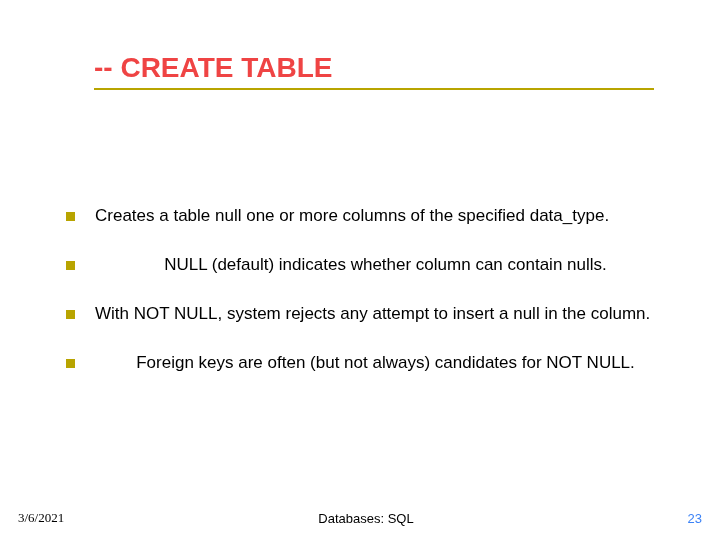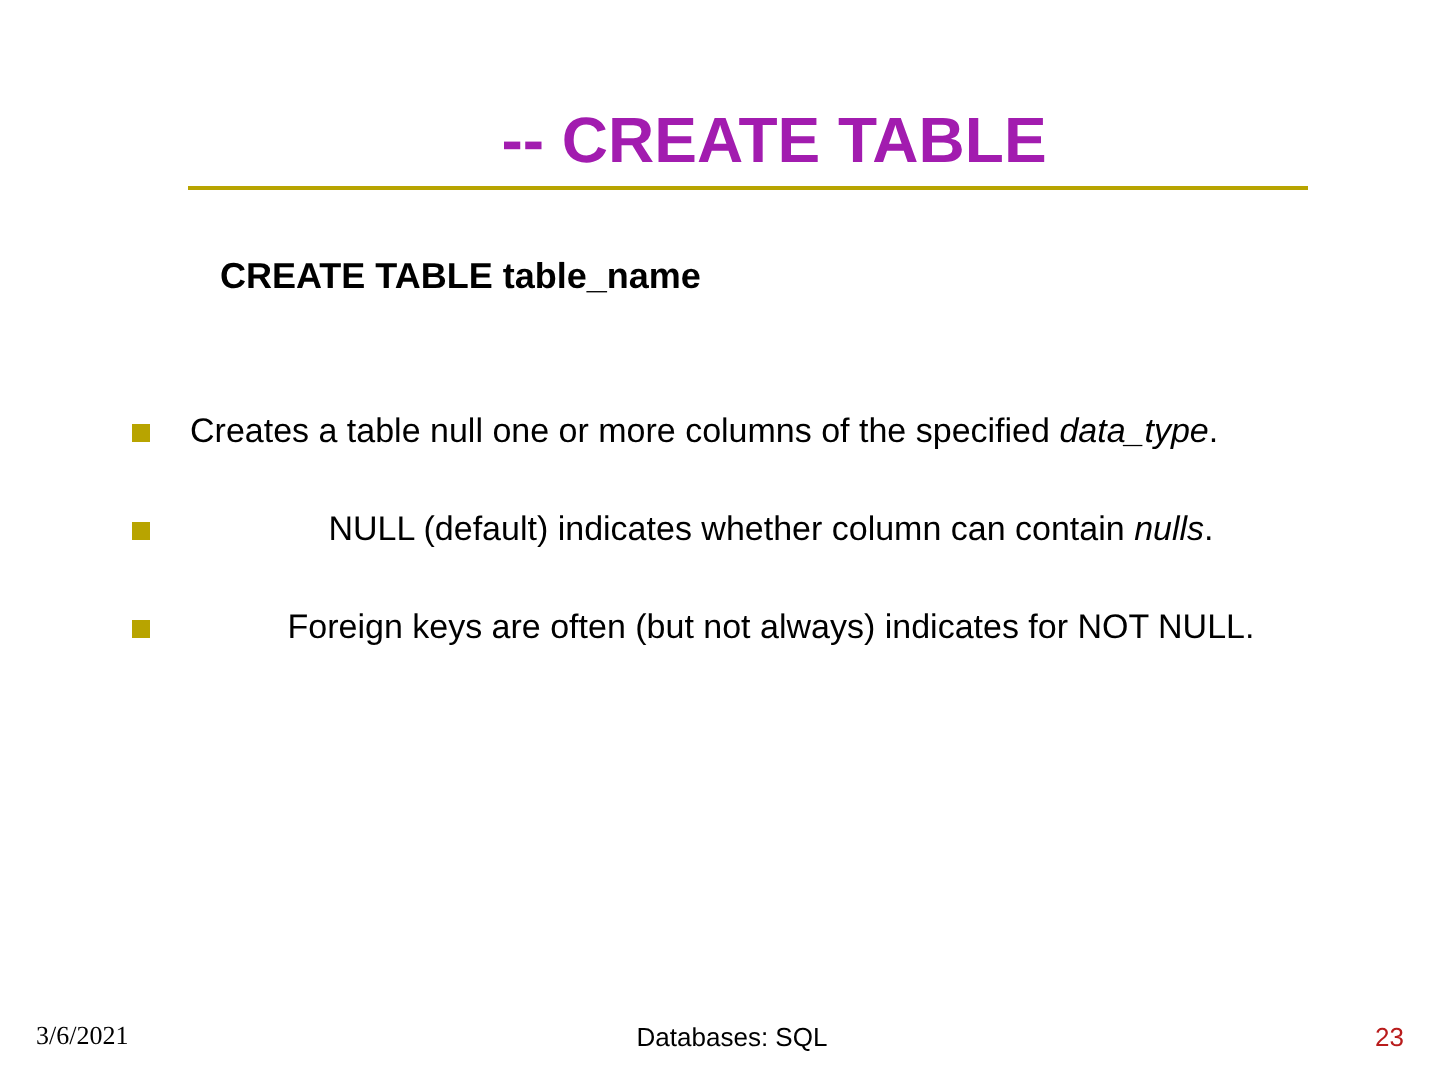--- a/index.html
+++ b/index.html
@@ -11,26 +11,25 @@
     position: relative;
     overflow: hidden;
   }
   .title-wrap {
     position: absolute;
     top: 52px;
     left: 94px;
     right: 40px;
   }
   .title {
-    font-size: 32px;
+    font-size: 28px;
     font-weight: bold;
-    color: #a21caf;
+    color: #ef4444;
     font-family: Verdana, Arial, sans-serif;
     letter-spacing: 0;
-    text-align: center;
   }
   .title-underline {
     margin-top: 4px;
     height: 2px;
     background: #b8a400;
     width: 560px;
   }
   .syntax-block {
     position: absolute;
     top: 126px;
@@ -64,21 +63,21 @@
     height: 9px;
     background: #b8a400;
     margin-top: 7px;
     margin-right: 20px;
   }
   .bullet-text {
     flex: 1 1 auto;
     text-align: center;
   }
   .bullet-text.justify { text-align: justify; }
-  .italic { font-style: italic; }
+  .italic { }
   .footer-left {
     position: absolute;
     left: 18px;
     bottom: 14px;
     font-size: 13px;
     color: #000;
     font-family: Liberation Serif, serif;
   }
   .footer-center {
     position: absolute;
@@ -89,60 +88,65 @@
     font-size: 13px;
     color: #000;
     font-family: Verdana, Arial, sans-serif;
     margin-left: 12px;
   }
   .footer-right {
     position: absolute;
     right: 18px;
     bottom: 14px;
     font-size: 13px;
-    color: #b91c1c;
+    color: #3b82f6;
     font-family: Verdana, Arial, sans-serif;
   }
 </style>
 </head>
 <body>
 
 <div class="slide">
 
   <div class="title-wrap">
     <div class="title">-- CREATE TABLE</div>
     <div class="title-underline"></div>
   </div>
 
   <div class="syntax-block">
-    <div>CREATE TABLE table_name</div>
   </div>
 
   <div class="bullets">
 
     <div class="bullet-row">
       <div class="bullet-marker"></div>
       <div class="bullet-text justify">
         <span>Creates a table null one or more columns of the specified </span><span class="italic">data_type</span><span>.</span>
       </div>
     </div>
 
     <div class="bullet-row">
       <div class="bullet-marker"></div>
       <div class="bullet-text">
         <span>NULL (default) indicates whether column can contain </span><span class="italic">nulls</span><span>.</span>
       </div>
     </div>
 
+    <div class="bullet-row">
+      <div class="bullet-marker"></div>
+      <div class="bullet-text justify">
+        <span>With NOT NULL, system rejects any attempt to insert a null in the column.</span><span class="italic"></span><span></span>
+      </div>
+    </div>
 
 
     <div class="bullet-row">
       <div class="bullet-marker"></div>
       <div class="bullet-text">
-        <span>Foreign keys are often (but not always) indicates for NOT NULL.</span><span class="italic"></span><span></span>
+        <span>Foreign keys are often (but not always) candidates for NOT NULL.</span><span class="italic"></span><span></span>
       </div>
     </div>
 
   </div>
 
   <div class="footer-left">3/6/2021</div>
   <div class="footer-center">Databases: SQL</div>
   <div class="footer-right">23</div>
 
 </div>

